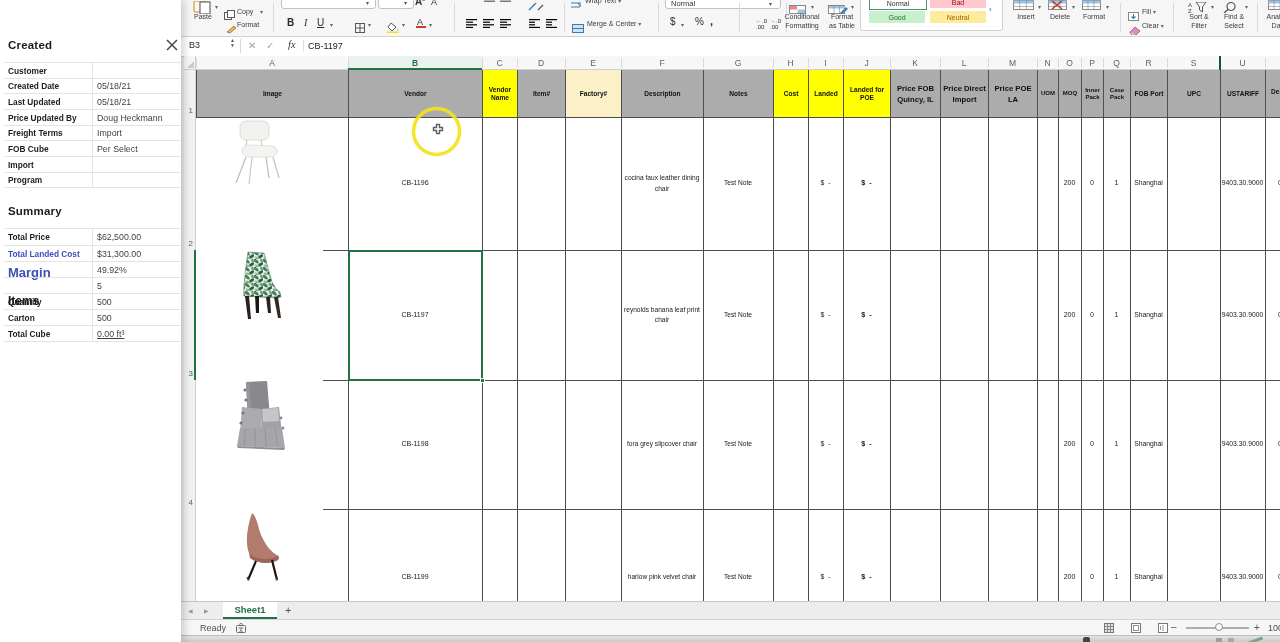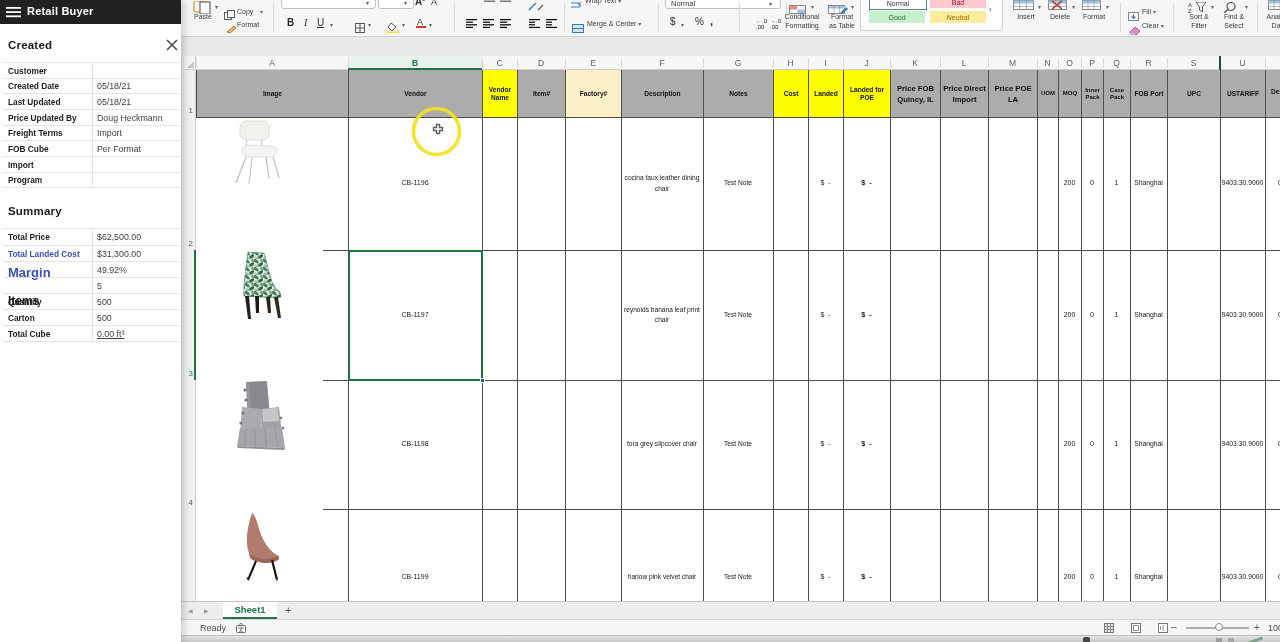--- a/index.html
+++ b/index.html
@@ -196,20 +196,32 @@
 <div class="ab rtx ct" style="left:1033px;top:13px;width:40px;line-height:8.5px;">Find &amp;<br>Select</div>
 <div class="sep" style="left:1076px;"></div>
 <svg width="20" height="10" class="ab" style="left:1087px;top:0px;">
           <rect x="0.5" y="0.5" width="18" height="9" fill="#fff" stroke="#888"></rect>
           <rect x="0.5" y="0.5" width="18" height="3" fill="#9cc3e5"></rect>
           <line x1="6.0" y1="0" x2="6.0" y2="10" stroke="#888" stroke-width="0.6"></line>
           <line x1="12.0" y1="0" x2="12.0" y2="10" stroke="#888" stroke-width="0.6"></line>
           <line x1="0" y1="6.5" x2="18" y2="6.5" stroke="#888" stroke-width="0.6"></line>
         </svg>
 <div class="ab rtx ct" style="left:1081px;top:13px;width:34px;line-height:8.5px;">Analyze<br>Data</div>
+</div>
+<div class="ab" style="left:0;top:37px;width:1099px;height:19px;background:#fff;border-bottom:1px solid #d0d0d0;">
+<div class="ab" style="left:3px;top:0;width:56px;height:18px;background:#fff;">
+          <div class="ab" style="left:5px;top:3px;font-size:9px;color:#2b2b2b;">B3</div>
+          <div class="ab" style="left:46px;top:1px;font-size:5px;color:#555;line-height:4.5px;">▲<br>▼</div>
+        </div>
+<div class="ab" style="left:59px;top:2px;width:1px;height:14px;background:#d8d8d8;"></div>
+<div class="ab" style="left:67px;top:3px;font-size:10px;color:#a0a0a0;">✕</div>
+<div class="ab" style="left:85px;top:3px;font-size:10px;color:#a8a8a8;">✓</div>
+<div class="ab" style="left:107px;top:2px;font-size:10.5px;color:#3c3c3c;font-style:italic;font-family:'Liberation Serif',serif;"><i>f</i>x</div>
+<div class="ab" style="left:122px;top:3px;width:1px;height:12px;background:#e0e0e0;"></div>
+<div class="ab" style="left:127px;top:4px;font-size:9px;color:#222;">CB-1197</div>
 </div>
 <div class="ab" style="left:3px;top:56px;width:1097px;height:545px;background:#fff;">
 <div class="ab" style="left:0;top:0;width:1097px;height:14px;background:#f7f7f7;border-bottom:1px solid #cfcfcf;box-sizing:border-box;"></div>
 <div class="ab" style="left:164px;top:0;width:134px;height:14px;background:#eaf2ee;"></div>
 <div class="ab" style="left:164px;top:12px;width:134px;height:2px;background:#217346;"></div>
 <div class="ab" style="left:0;top:0;width:12px;height:14px;background:#f7f7f7;border-right:1px solid #cfcfcf;border-bottom:1px solid #cfcfcf;box-sizing:border-box;"><svg width="12" height="13">
             <path d="M10 4 L10 11 L3 11 Z" fill="#c9c9c9"></path>
           </svg></div>
 <div class="ab ct" style="left:12px;top:1px;width:152px;height:12px;font-size:8.5px;color:#616161;font-weight:normal;">A</div>
 <div class="ab" style="left:12px;top:2px;width:1px;height:10px;background:#d9d9d9;"></div>
@@ -441,28 +453,20 @@
 <div class="ab" style="left:1087px;top:3px;font-size:9px;color:#4f4f4f;">100%</div>
 </div>
 <div class="ab" style="left:0;top:635px;width:1099px;height:7px;background:linear-gradient(#e3e3e3,#c9c9c9);border-top:1px solid #bdbdbd;box-sizing:border-box;">
         <div class="ab" style="left:902px;top:1px;width:7px;height:6px;background:#454545;border-radius:2px;"></div>
         <div class="ab" style="left:1067px;top:3px;width:15px;height:3px;background:#7ba389;transform:rotate(-20deg);"></div>
         <div class="ab" style="left:1035px;top:2px;width:6px;height:5px;background:#9e9e9e;"></div>
         <div class="ab" style="left:1047px;top:2px;width:6px;height:5px;background:#a8a8a8;"></div>
       </div>
 </div>
 <div class="ab" style="left:0;top:0;width:181px;height:642px;background:#fff;box-shadow:3px 0 8px rgba(0,0,0,0.18);">
-<div class="ab" style="left:0;top:0;width:181px;height:24px;background:#212121;">
-        <svg class="ab" style="left:6px;top:7px;" width="15" height="11">
-          <rect y="0" width="15" height="1.8" fill="#fff"></rect>
-          <rect y="4.2" width="15" height="1.8" fill="#fff"></rect>
-          <rect y="8.4" width="15" height="1.8" fill="#fff"></rect>
-        </svg>
-        <div class="ab" style="left:27px;top:5px;font-size:11px;font-weight:bold;color:#fff;letter-spacing:0.2px;">Retail Buyer</div>
-      </div>
 <div class="ab" style="left:8px;top:39px;font-size:11.5px;font-weight:bold;color:#1c1c1c;letter-spacing:0.2px;">Created</div>
 <svg class="ab" style="left:166px;top:39px;" width="12" height="12">
         <path d="M1 1 L11 11 M11 1 L1 11" stroke="#4a4a4a" stroke-width="1.5"></path>
       </svg>
 
 <div class="ab" style="left:4px;top:62.0px;width:177px;height:1px;background:#e4e4e4;"></div>
 
 <div class="ab" style="left:8px;top:65.5px;font-size:8.3px;font-weight:bold;color:#1c1c1c;">Customer</div>
 <div class="ab" style="left:4px;top:77.7px;width:177px;height:1px;background:#e4e4e4;"></div>
 
@@ -476,21 +480,21 @@
 
 <div class="ab" style="left:8px;top:112.5px;font-size:8.3px;font-weight:bold;color:#1c1c1c;">Price Updated By</div>
 <div class="ab" style="left:97px;top:112.5px;font-size:8.8px;color:#3f3f3f;">Doug Heckmann</div>
 <div class="ab" style="left:4px;top:124.7px;width:177px;height:1px;background:#e4e4e4;"></div>
 
 <div class="ab" style="left:8px;top:128.2px;font-size:8.3px;font-weight:bold;color:#1c1c1c;">Freight Terms</div>
 <div class="ab" style="left:97px;top:128.2px;font-size:8.8px;color:#3f3f3f;">Import</div>
 <div class="ab" style="left:4px;top:140.3px;width:177px;height:1px;background:#e4e4e4;"></div>
 
 <div class="ab" style="left:8px;top:143.8px;font-size:8.3px;font-weight:bold;color:#1c1c1c;">FOB Cube</div>
-<div class="ab" style="left:97px;top:143.8px;font-size:8.8px;color:#3f3f3f;">Per Format</div>
+<div class="ab" style="left:97px;top:143.8px;font-size:8.8px;color:#3f3f3f;">Per Select</div>
 <div class="ab" style="left:4px;top:156.0px;width:177px;height:1px;background:#e4e4e4;"></div>
 
 <div class="ab" style="left:8px;top:159.5px;font-size:8.3px;font-weight:bold;color:#1c1c1c;">Import</div>
 <div class="ab" style="left:4px;top:171.7px;width:177px;height:1px;background:#e4e4e4;"></div>
 
 <div class="ab" style="left:8px;top:175.2px;font-size:8.3px;font-weight:bold;color:#1c1c1c;">Program</div>
 <div class="ab" style="left:4px;top:187.4px;width:177px;height:1px;background:#e4e4e4;"></div>
 <div class="ab" style="left:92px;top:62px;width:1px;height:126px;background:#e4e4e4;"></div>
 <div class="ab" style="left:8px;top:205px;font-size:11.5px;font-weight:bold;color:#1c1c1c;letter-spacing:0.2px;">Summary</div>
 

